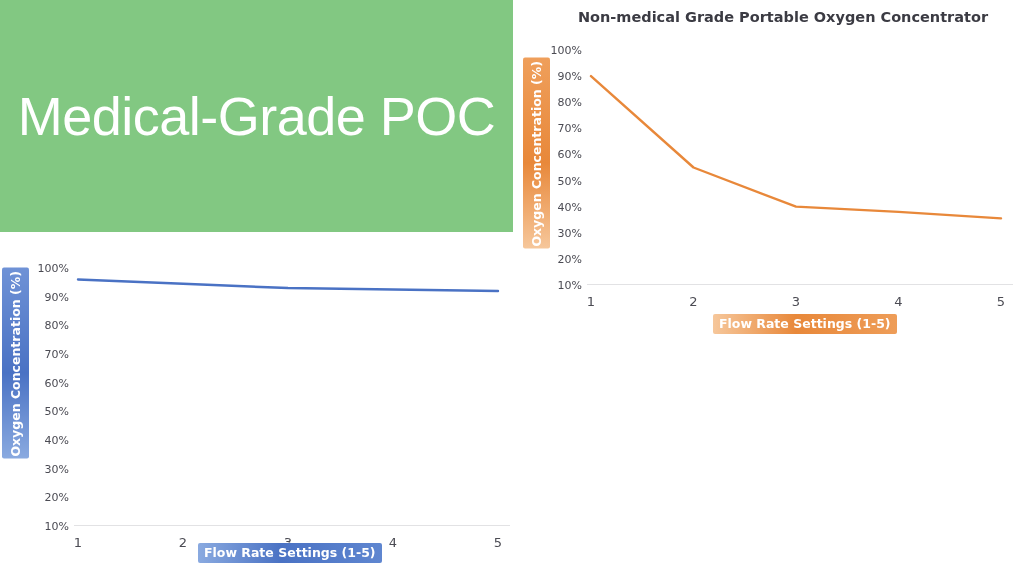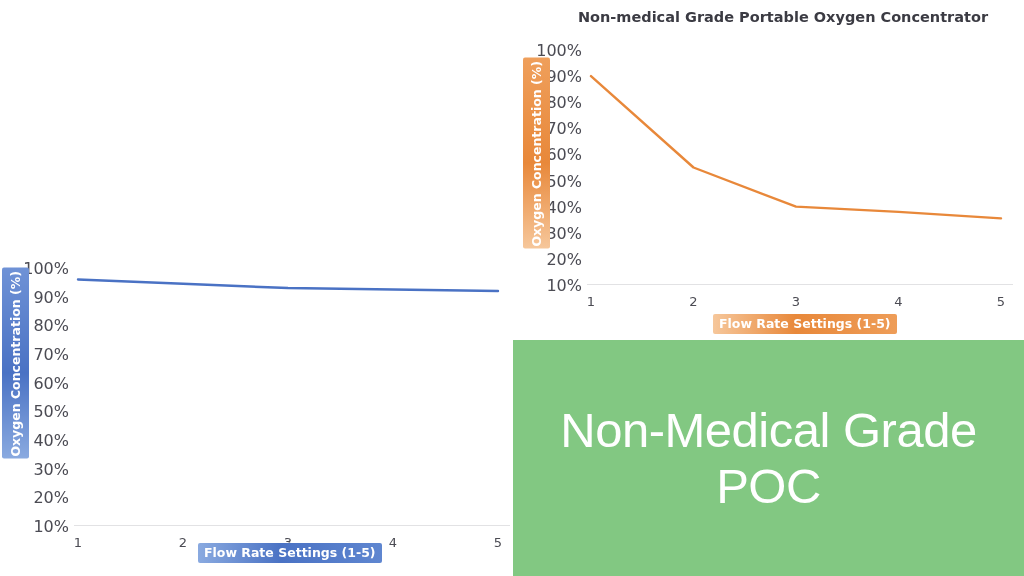--- a/index.html
+++ b/index.html
@@ -58,21 +58,21 @@
   #chart-nonmed  .plot { left:78px; top:50px; width:410px; height:235px; }
 
   .ytick{
     position:absolute;
     right:100%;
     transform:translateY(-50%);
     padding-right:9px;
     white-space:nowrap;
     color:#4b4b53;
     font-family:"DejaVu Sans", sans-serif;
-    font-size:16px;
+    font-size:11px;
   }
   .xtick{
     position:absolute;
     top:100%;
     transform:translateX(-50%);
     margin-top:9px;
     color:#4b4b53;
     font-family:"DejaVu Sans", sans-serif;
     font-size:13px;
   }
@@ -114,24 +114,24 @@
   #ylabel-medical { left:2px;  top:268px; }
   #xlabel-medical { left:198px; top:543px; }
   #ylabel-nonmed  { left:523px; top:58px; }
   #xlabel-nonmed  { left:713px; top:314px; }
 </style>
 </head>
 <body>
 
 <div id="root">
 
+  <div class="green-panel" id="panel-left">
+    <div class="banner-text">Medical-Grade POC</div>
+  </div>
 
-  <div class="green-panel" id="panel-right">
-    <div class="banner-text">Non-Medical Grade POC</div>
-  </div>
 
   <div class="chart-card" id="chart-medical">
     <div class="plot" id="plot-medical">
       <div class="axis-baseline"></div>
     <div class="ytick" style="top: 0px;">100%</div>
         <div class="ytick" style="top: 28.6667px;">90%</div>
         <div class="ytick" style="top: 57.3333px;">80%</div>
         <div class="ytick" style="top: 86px;">70%</div>
         <div class="ytick" style="top: 114.667px;">60%</div>
         <div class="ytick" style="top: 143.333px;">50%</div>

